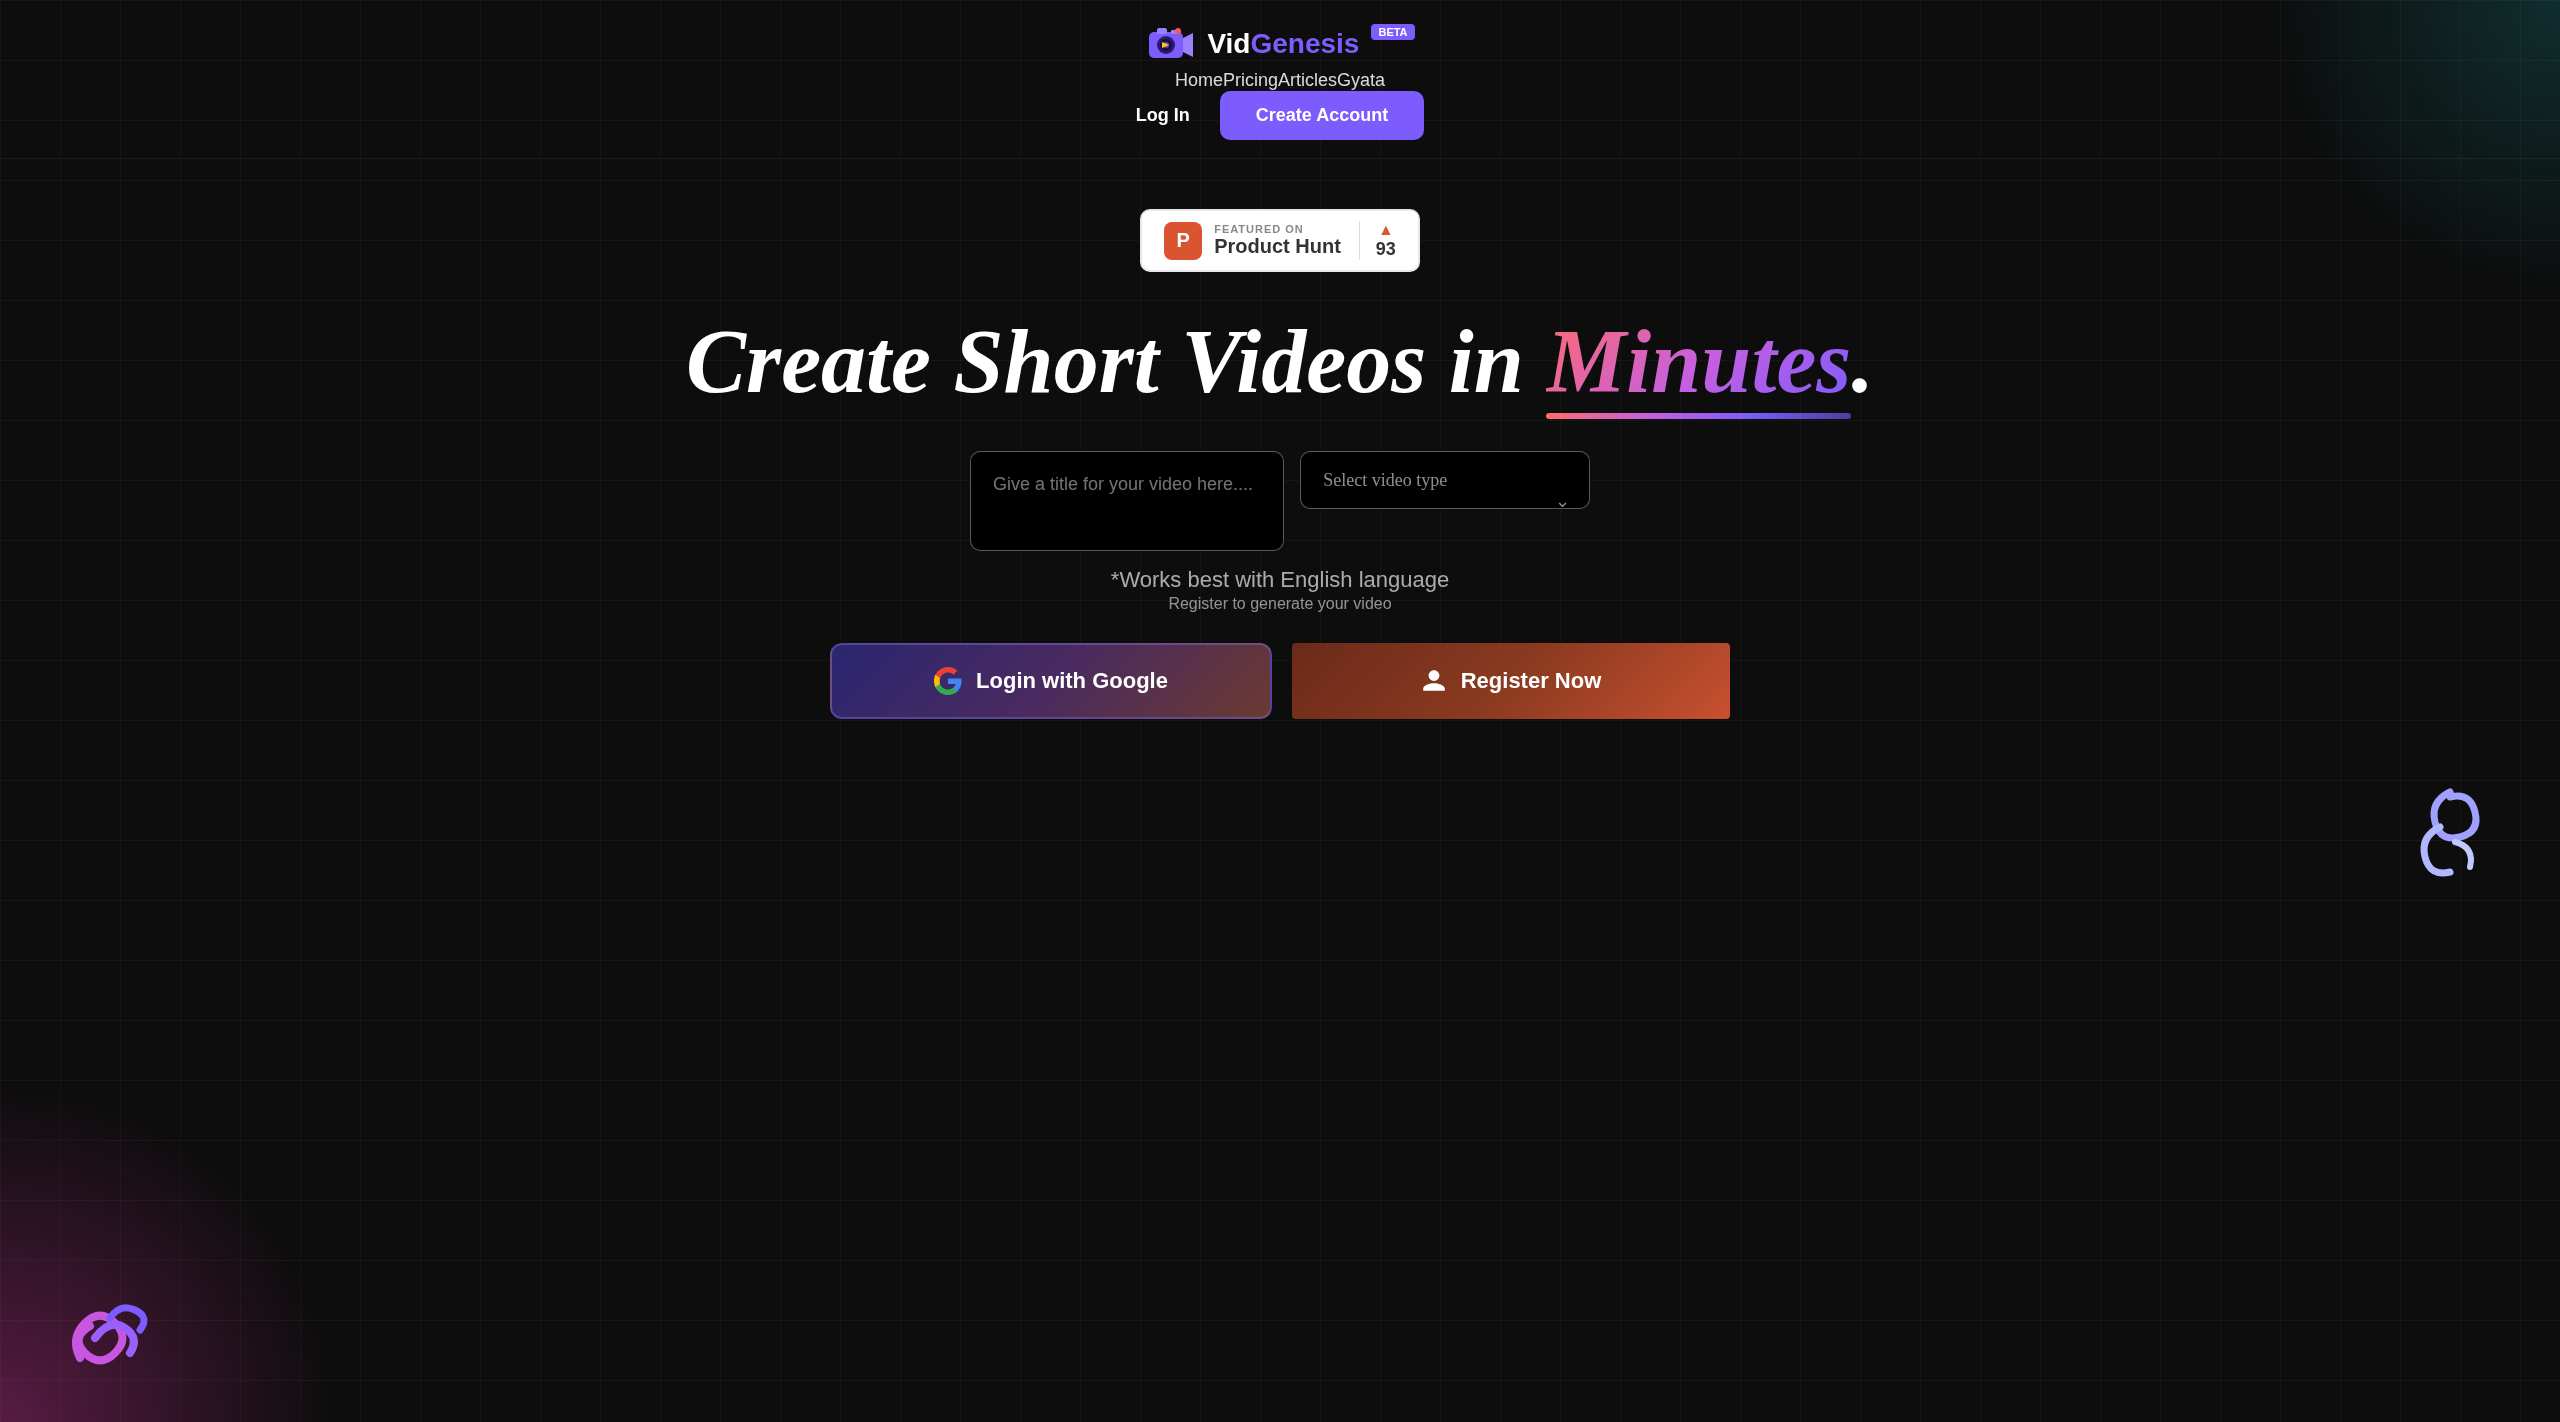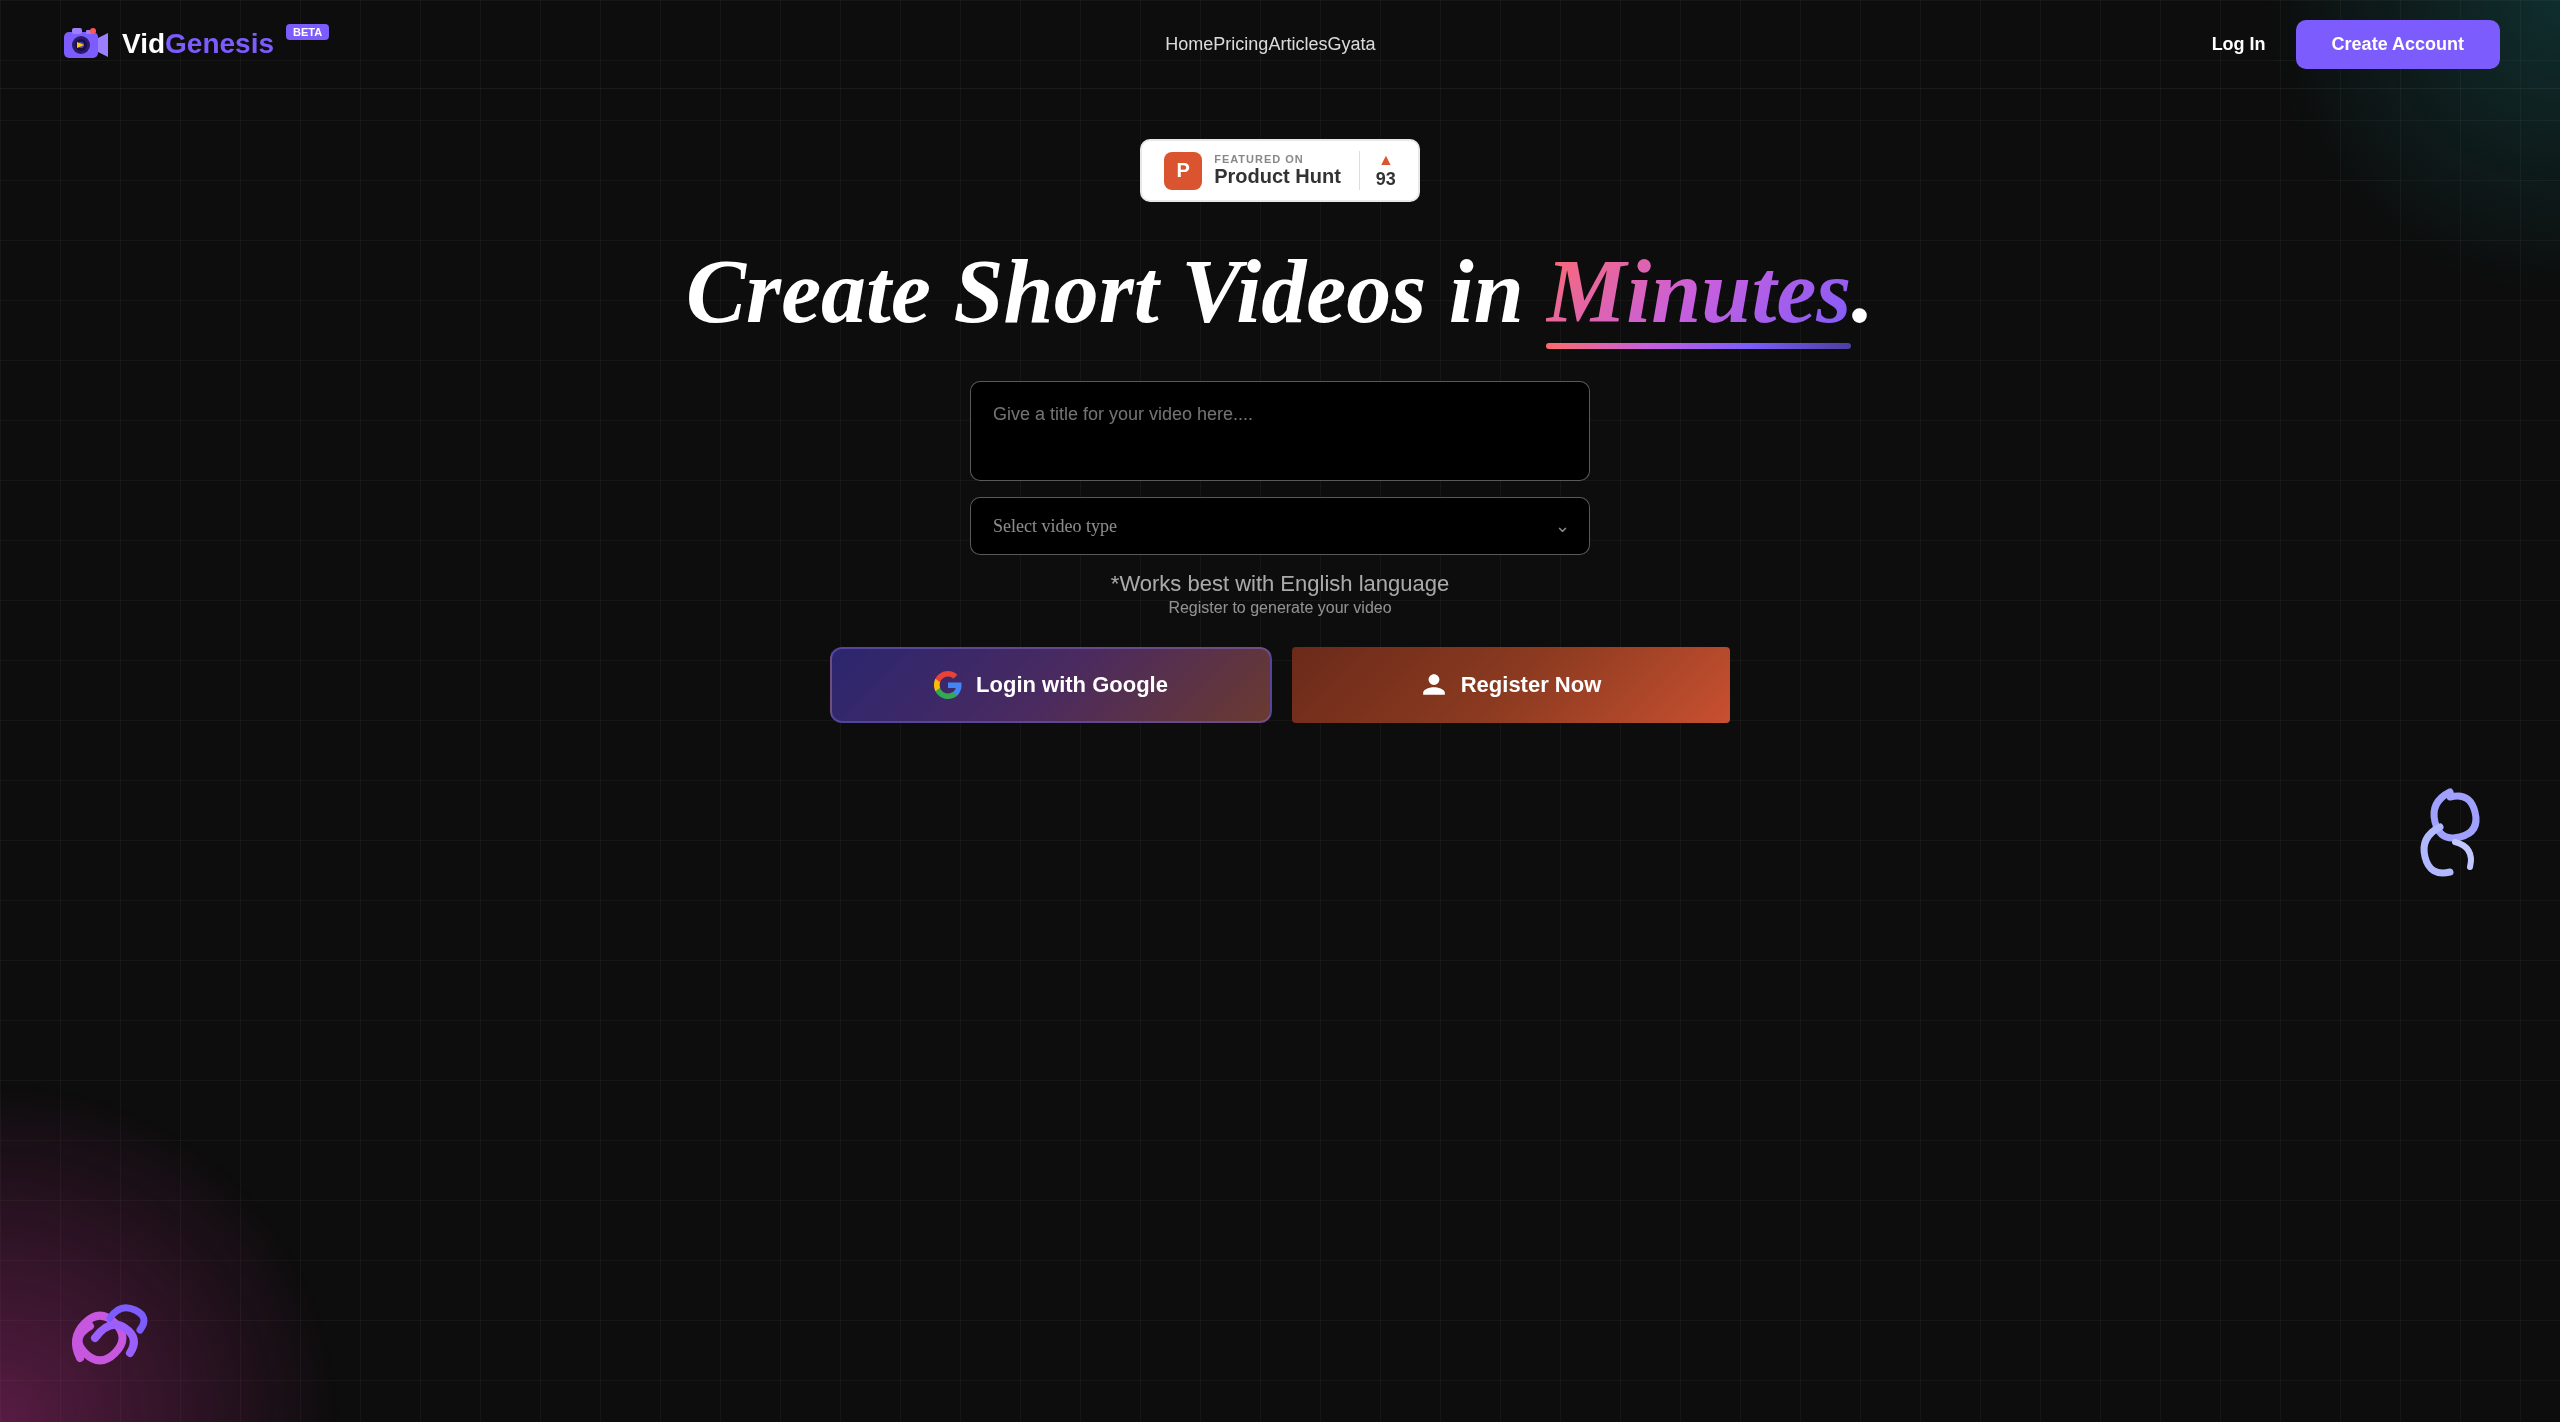--- a/index.html
+++ b/index.html
@@ -52,20 +52,21 @@
 
     
     .navbar {
       position: relative;
       z-index: 10;
       display: flex;
       align-items: center;
       justify-content: space-between;
       padding: 18px 60px;
       border-bottom: 1px solid rgba(255,255,255,0.06);
+      flex-direction: column;
     }
 
     .nav-logo {
       display: flex;
       align-items: center;
       gap: 10px;
       cursor: pointer;
     }
 
     .logo-icon {
@@ -257,21 +258,21 @@
       height: 6px;
       background: linear-gradient(90deg, #ff6b6b, #c85fde, #7c5cfc, #4b3fa0);
       border-radius: 3px;
     }
 
     
     .form-area {
       width: 100%;
       max-width: 620px;
       display: flex;
-      flex-direction: column;
+      flex-direction: row;
       gap: 16px;
     }
 
     .video-title-input {
       width: 100%;
       background: #000;
       border: 1.5px solid rgba(255,255,255,0.35);
       border-radius: 10px;
       color: #fff;
       font-size: 18px;

